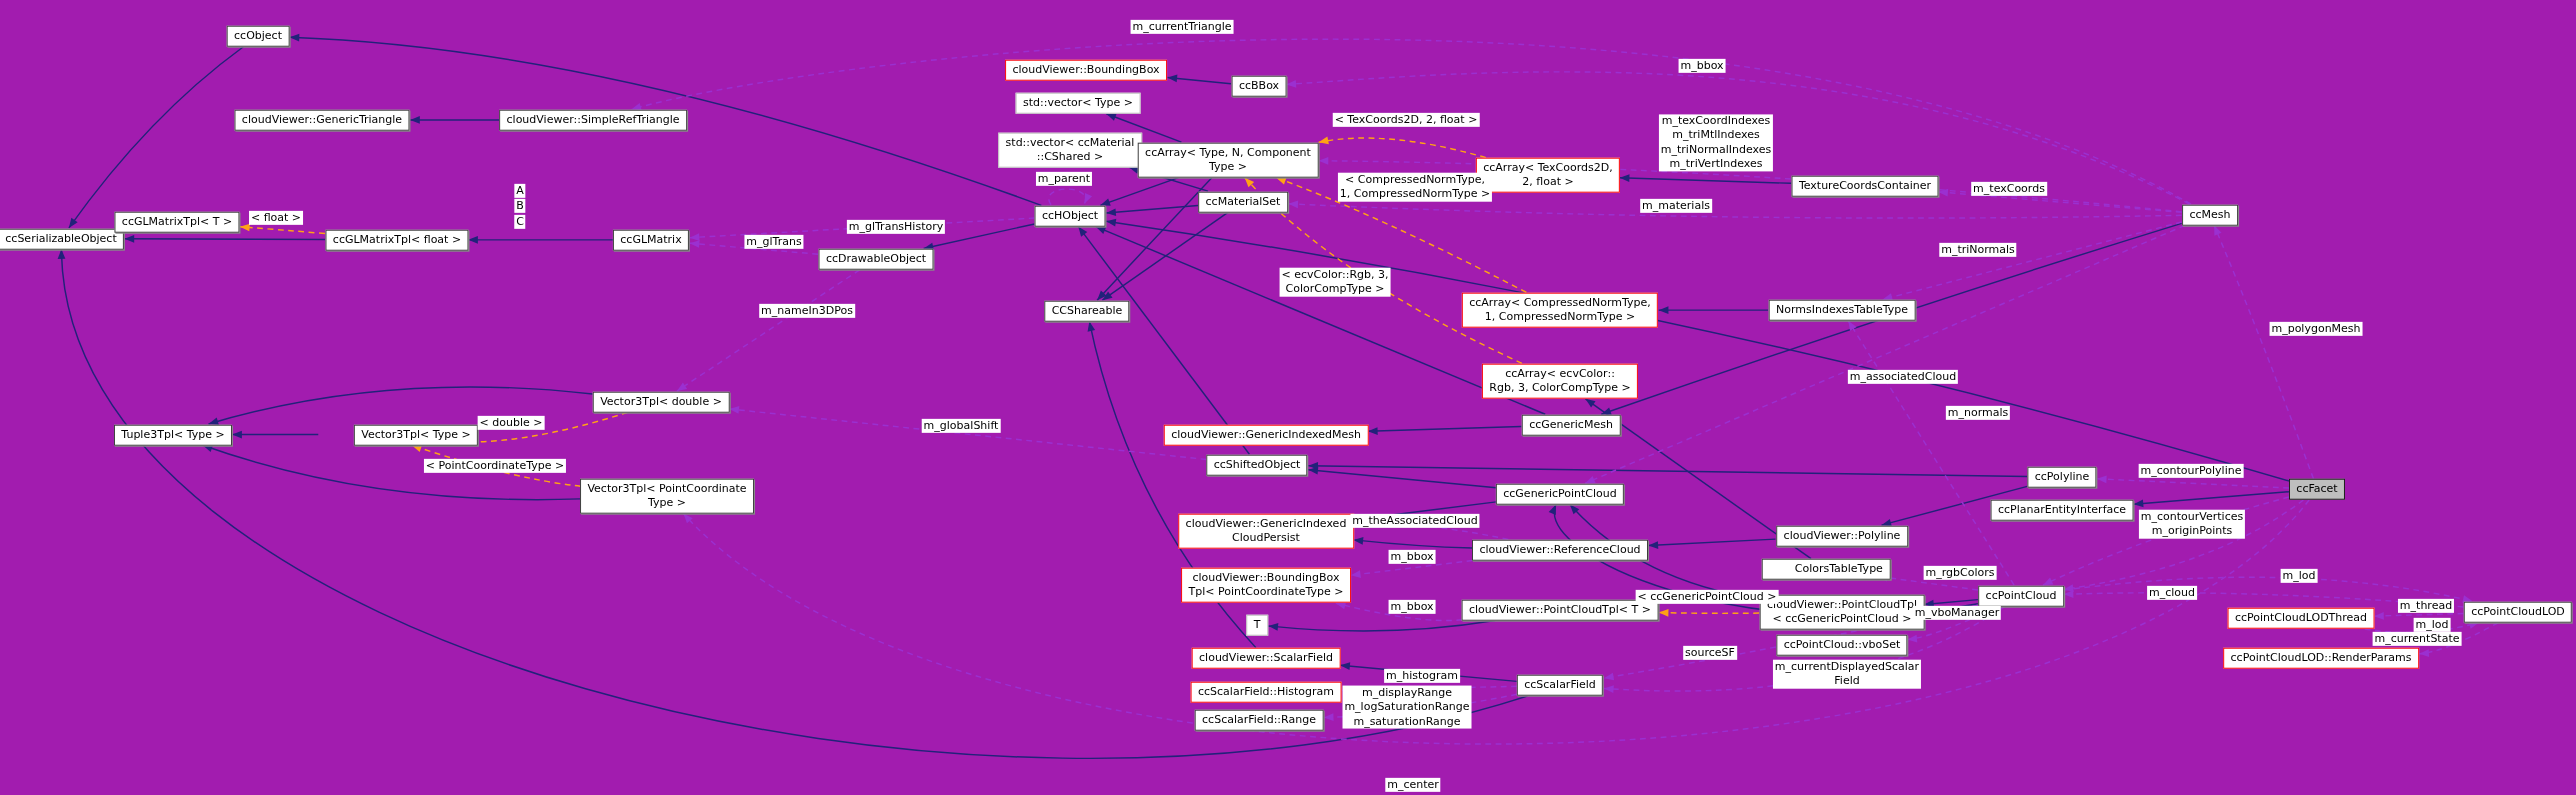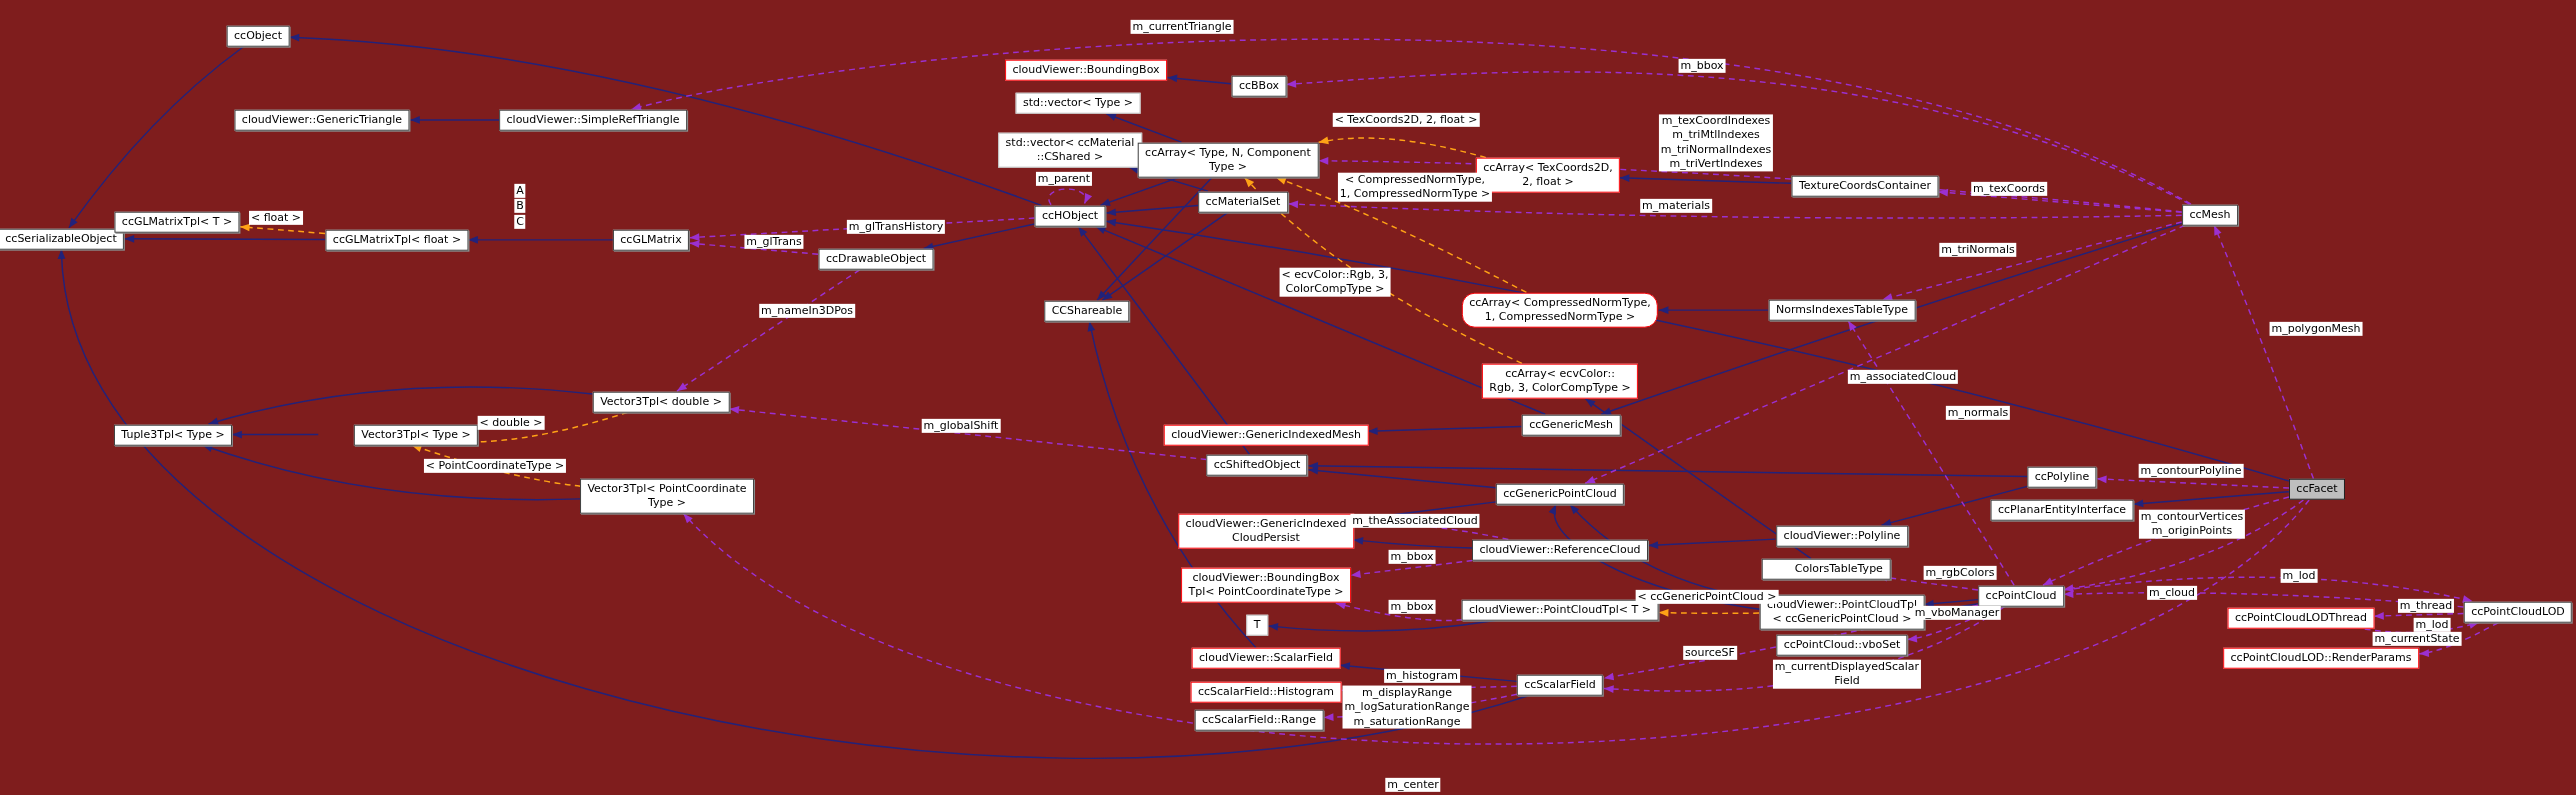--- a/index.html
+++ b/index.html
@@ -11,21 +11,21 @@
         text-align:center;white-space:pre-line;color:#000;box-shadow:1px 1px 0 #8a8a8a;}
   .node.red{border-color:#fb0006;box-shadow:none;}
   .node.gray{border-color:#bdbdbd;box-shadow:none;}
   .node.focus{background:#bebebe;border-color:#1c1c1c;box-shadow:none;}
   .edge-label{position:absolute;transform:translate(-50%,-50%);font-size:11px;line-height:1.3;
         color:#000;text-align:center;white-space:pre-line;background:#ffffff;padding:0 1.9px;}
 </style>
 </head>
 <body>
 
-<div id="canvas" style="background: #7f1d1d;">
+<div id="canvas" style="background: #a21caf;">
     <svg id="edges" viewBox="0 0 3995 1233">
       <defs>
         <marker id="arrow-inherit" markerUnits="userSpaceOnUse" markerWidth="18" markerHeight="14" refX="16" refY="7" orient="auto">
           <path d="M1,1 L16,7 L1,13 Z" fill="#22227a"></path>
         </marker>
         <marker id="arrow-member" markerUnits="userSpaceOnUse" markerWidth="18" markerHeight="14" refX="16" refY="7" orient="auto">
           <path d="M1,1 L16,7 L1,13 Z" fill="#9b30d0"></path>
         </marker>
         <marker id="arrow-template" markerUnits="userSpaceOnUse" markerWidth="18" markerHeight="14" refX="16" refY="7" orient="auto">
           <path d="M1,1 L16,7 L1,13 Z" fill="#ffa216"></path>
@@ -125,21 +125,21 @@
 ::CShared &gt;</div>
     <div class="node plain" style="left: 1228px; top: 160px;">ccArray&lt; Type, N, Component
 Type &gt;</div>
     <div class="node plain" style="left: 1243px; top: 202px;">ccMaterialSet</div>
     <div class="node plain" style="left: 1070px; top: 216px;">ccHObject</div>
     <div class="node plain" style="left: 1087px; top: 311px;">CCShareable</div>
     <div class="node red" style="left: 1548px; top: 175px;">ccArray&lt; TexCoords2D,
 2, float &gt;</div>
     <div class="node plain" style="left: 1865px; top: 186px;">TextureCoordsContainer</div>
     <div class="node plain" style="left: 2210px; top: 215px;">ccMesh</div>
-    <div class="node red" style="left: 1560px; top: 310px; border-radius: 13px;">ccArray&lt; CompressedNormType,
+    <div class="node red" style="left: 1560px; top: 310px;">ccArray&lt; CompressedNormType,
 1, CompressedNormType &gt;</div>
     <div class="node plain" style="left: 1842px; top: 310px;">NormsIndexesTableType</div>
     <div class="node red" style="left: 1560px; top: 381px;">ccArray&lt; ecvColor::
 Rgb, 3, ColorCompType &gt;</div>
     <div class="node plain" style="left: 1571px; top: 425px;">ccGenericMesh</div>
     <div class="node red" style="left: 1266px; top: 435px;">cloudViewer::GenericIndexedMesh</div>
     <div class="node plain" style="left: 1257px; top: 465px;">ccShiftedObject</div>
     <div class="node plain" style="left: 1560px; top: 494px;">ccGenericPointCloud</div>
     <div class="node plain" style="left: 173px; top: 435px;">Tuple3Tpl&lt; Type &gt;</div>
     <div class="node plain" style="left: 380px; top: 435px; margin-left: 36px;">Vector3Tpl&lt; Type &gt;</div>

